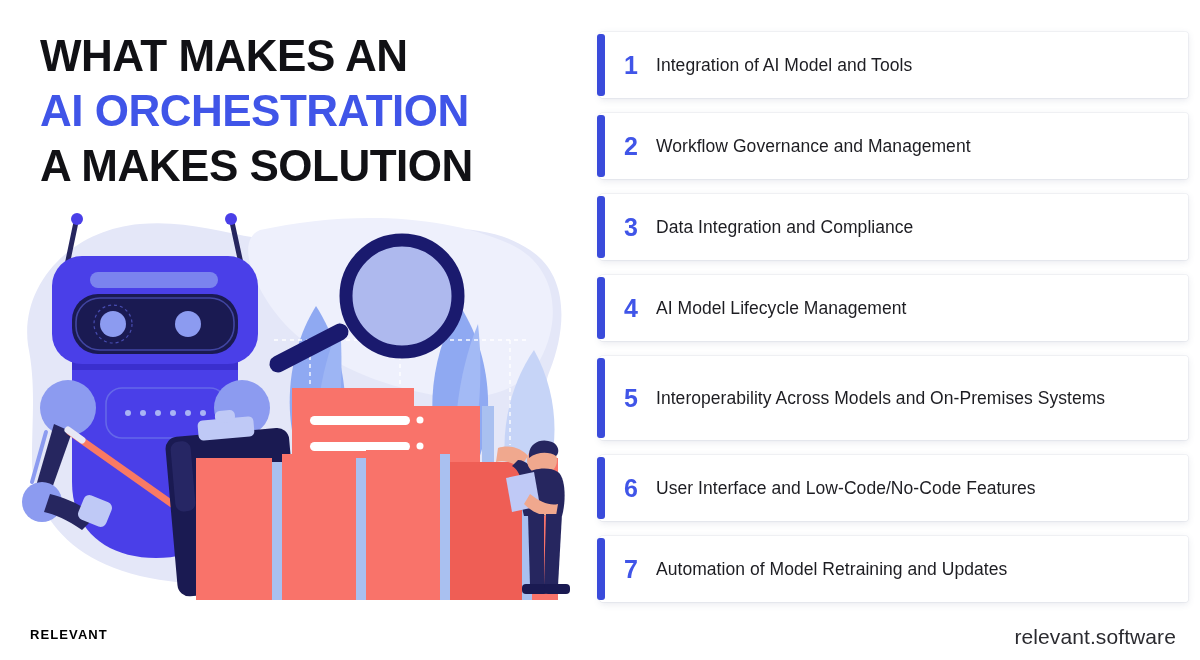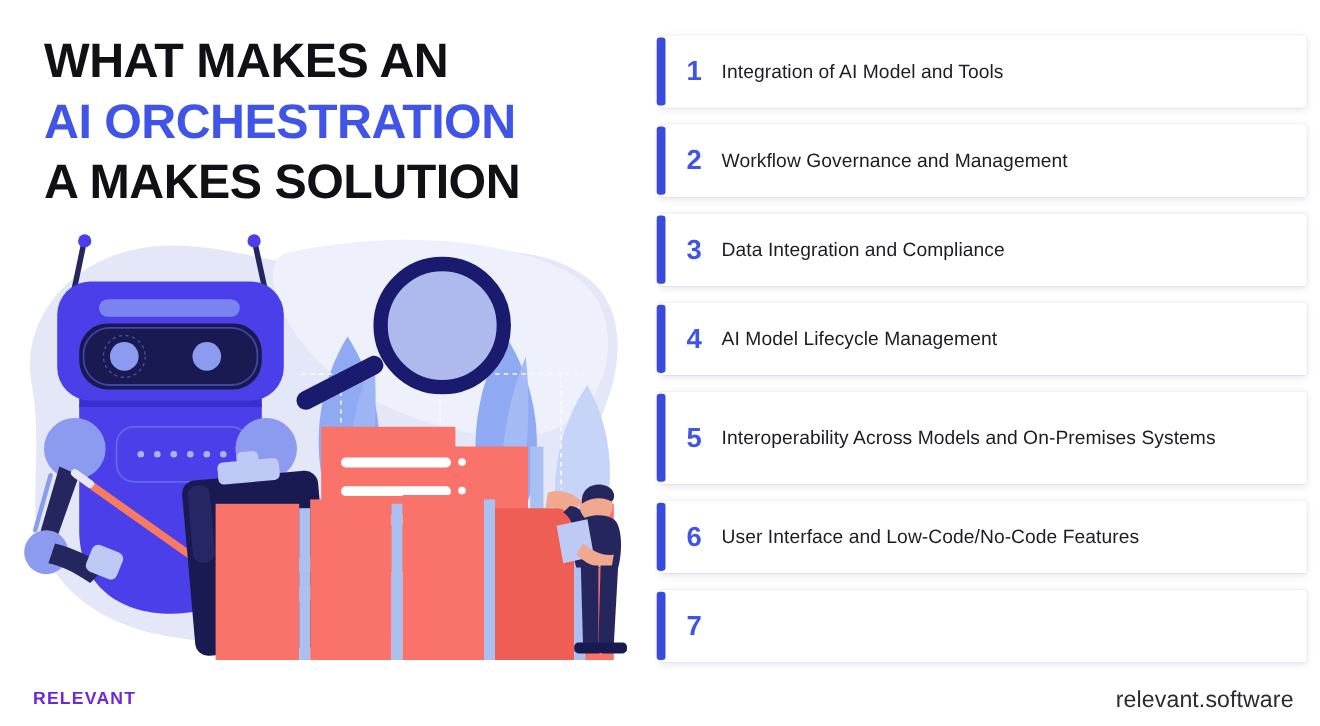--- a/index.html
+++ b/index.html
@@ -40,24 +40,24 @@
   .illustration {
     position:absolute;
     left:10px; top:210px;
     width:570px; height:400px;
   }
 
   
   .logo {
     position:absolute;
     left:30px; top:627px;
-    font-size:16px;
+    font-size:13px;
     font-weight:700;
     letter-spacing:1.1px;
-    color:#6d28d9;
+    color:#000000;
   }
   .site {
     position:absolute;
     right:24px; top:625px;
     font-size:21px;
     font-weight:400;
     color:#2b2b30;
     letter-spacing:0.1px;
   }
 
@@ -307,16 +307,17 @@
 
     <div class="card">
       <span class="card-bar"></span>
       <span class="card-num">6</span>
       <span class="card-text">User Interface and Low-Code/No-Code Features</span>
     </div>
 
     <div class="card">
       <span class="card-bar"></span>
       <span class="card-num">7</span>
+      <span class="card-text">Automation of Model Retraining and Updates</span>
     </div>
 
   </div>
 </div>
 
 </body></html>

